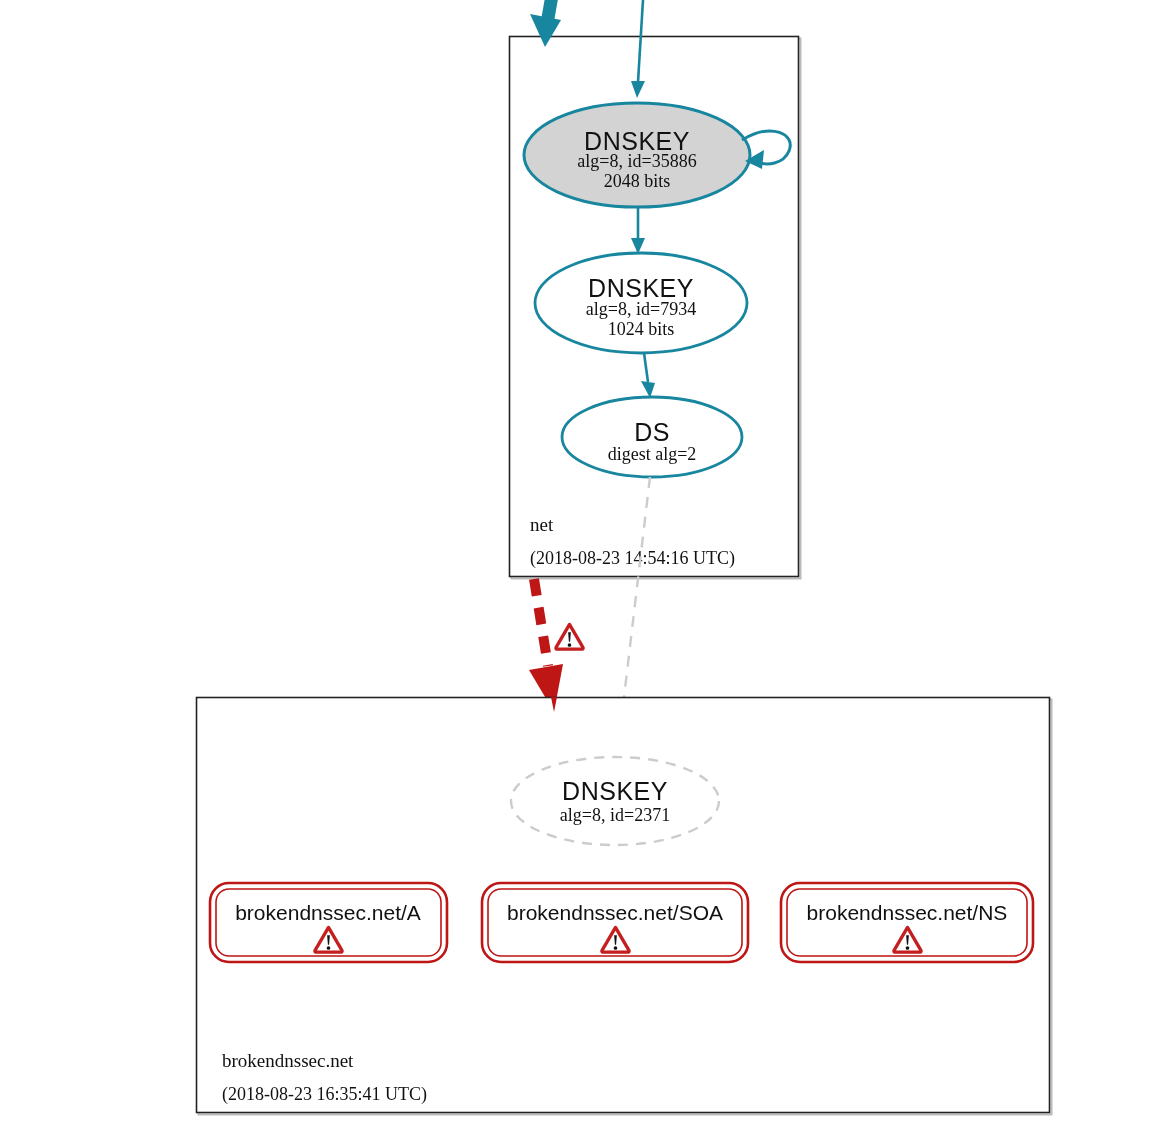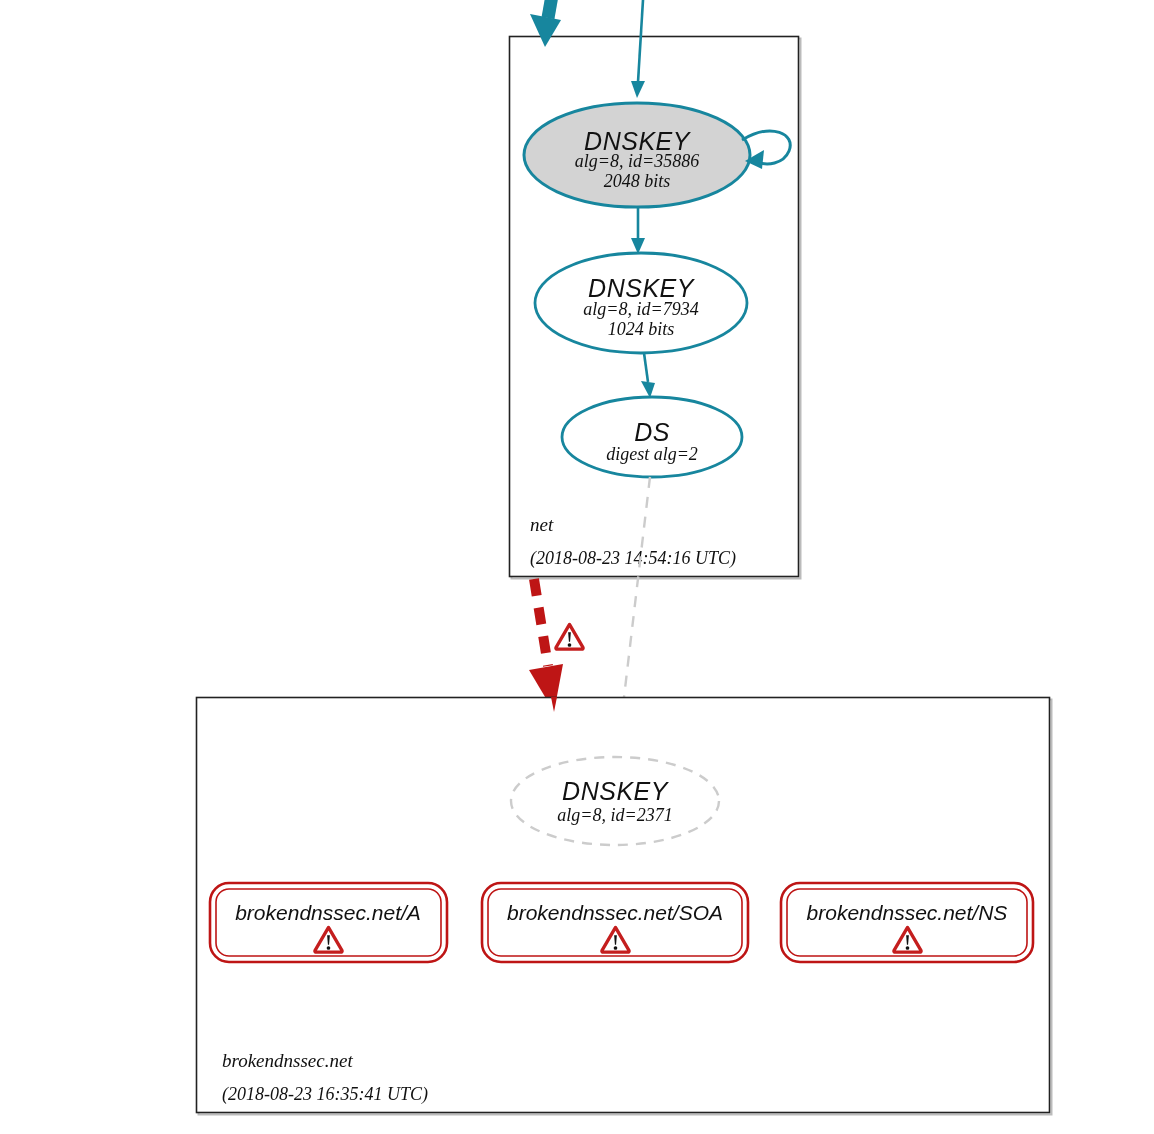--- a/index.html
+++ b/index.html
@@ -1,16 +1,16 @@
 <!DOCTYPE html>
 <html><head>
 <meta charset="utf-8">
 <style>
   html,body{margin:0;padding:0;background:#ffffff;}
-  #canvas{position:relative;width:1154px;height:1134px;background:#ffffff;overflow:hidden;font-style:italic;}
+  #canvas{position:relative;width:1154px;height:1134px;background:#ffffff;overflow:hidden;}
   svg{position:absolute;top:0;left:0;}
   .t-sans{font-family:"Liberation Sans","DejaVu Sans",sans-serif;fill:#111;}
   .t-serif{font-family:"Liberation Serif","DejaVu Serif",serif;fill:#111;}
   .node-title{font-size:25px;letter-spacing:0.5px;}
   .node-detail{font-size:18px;}
   .rrset-label{font-size:21px;}
   .zone-name{font-size:19px;}
   .zone-ts{font-size:18px;}
 </style>
 </head>

